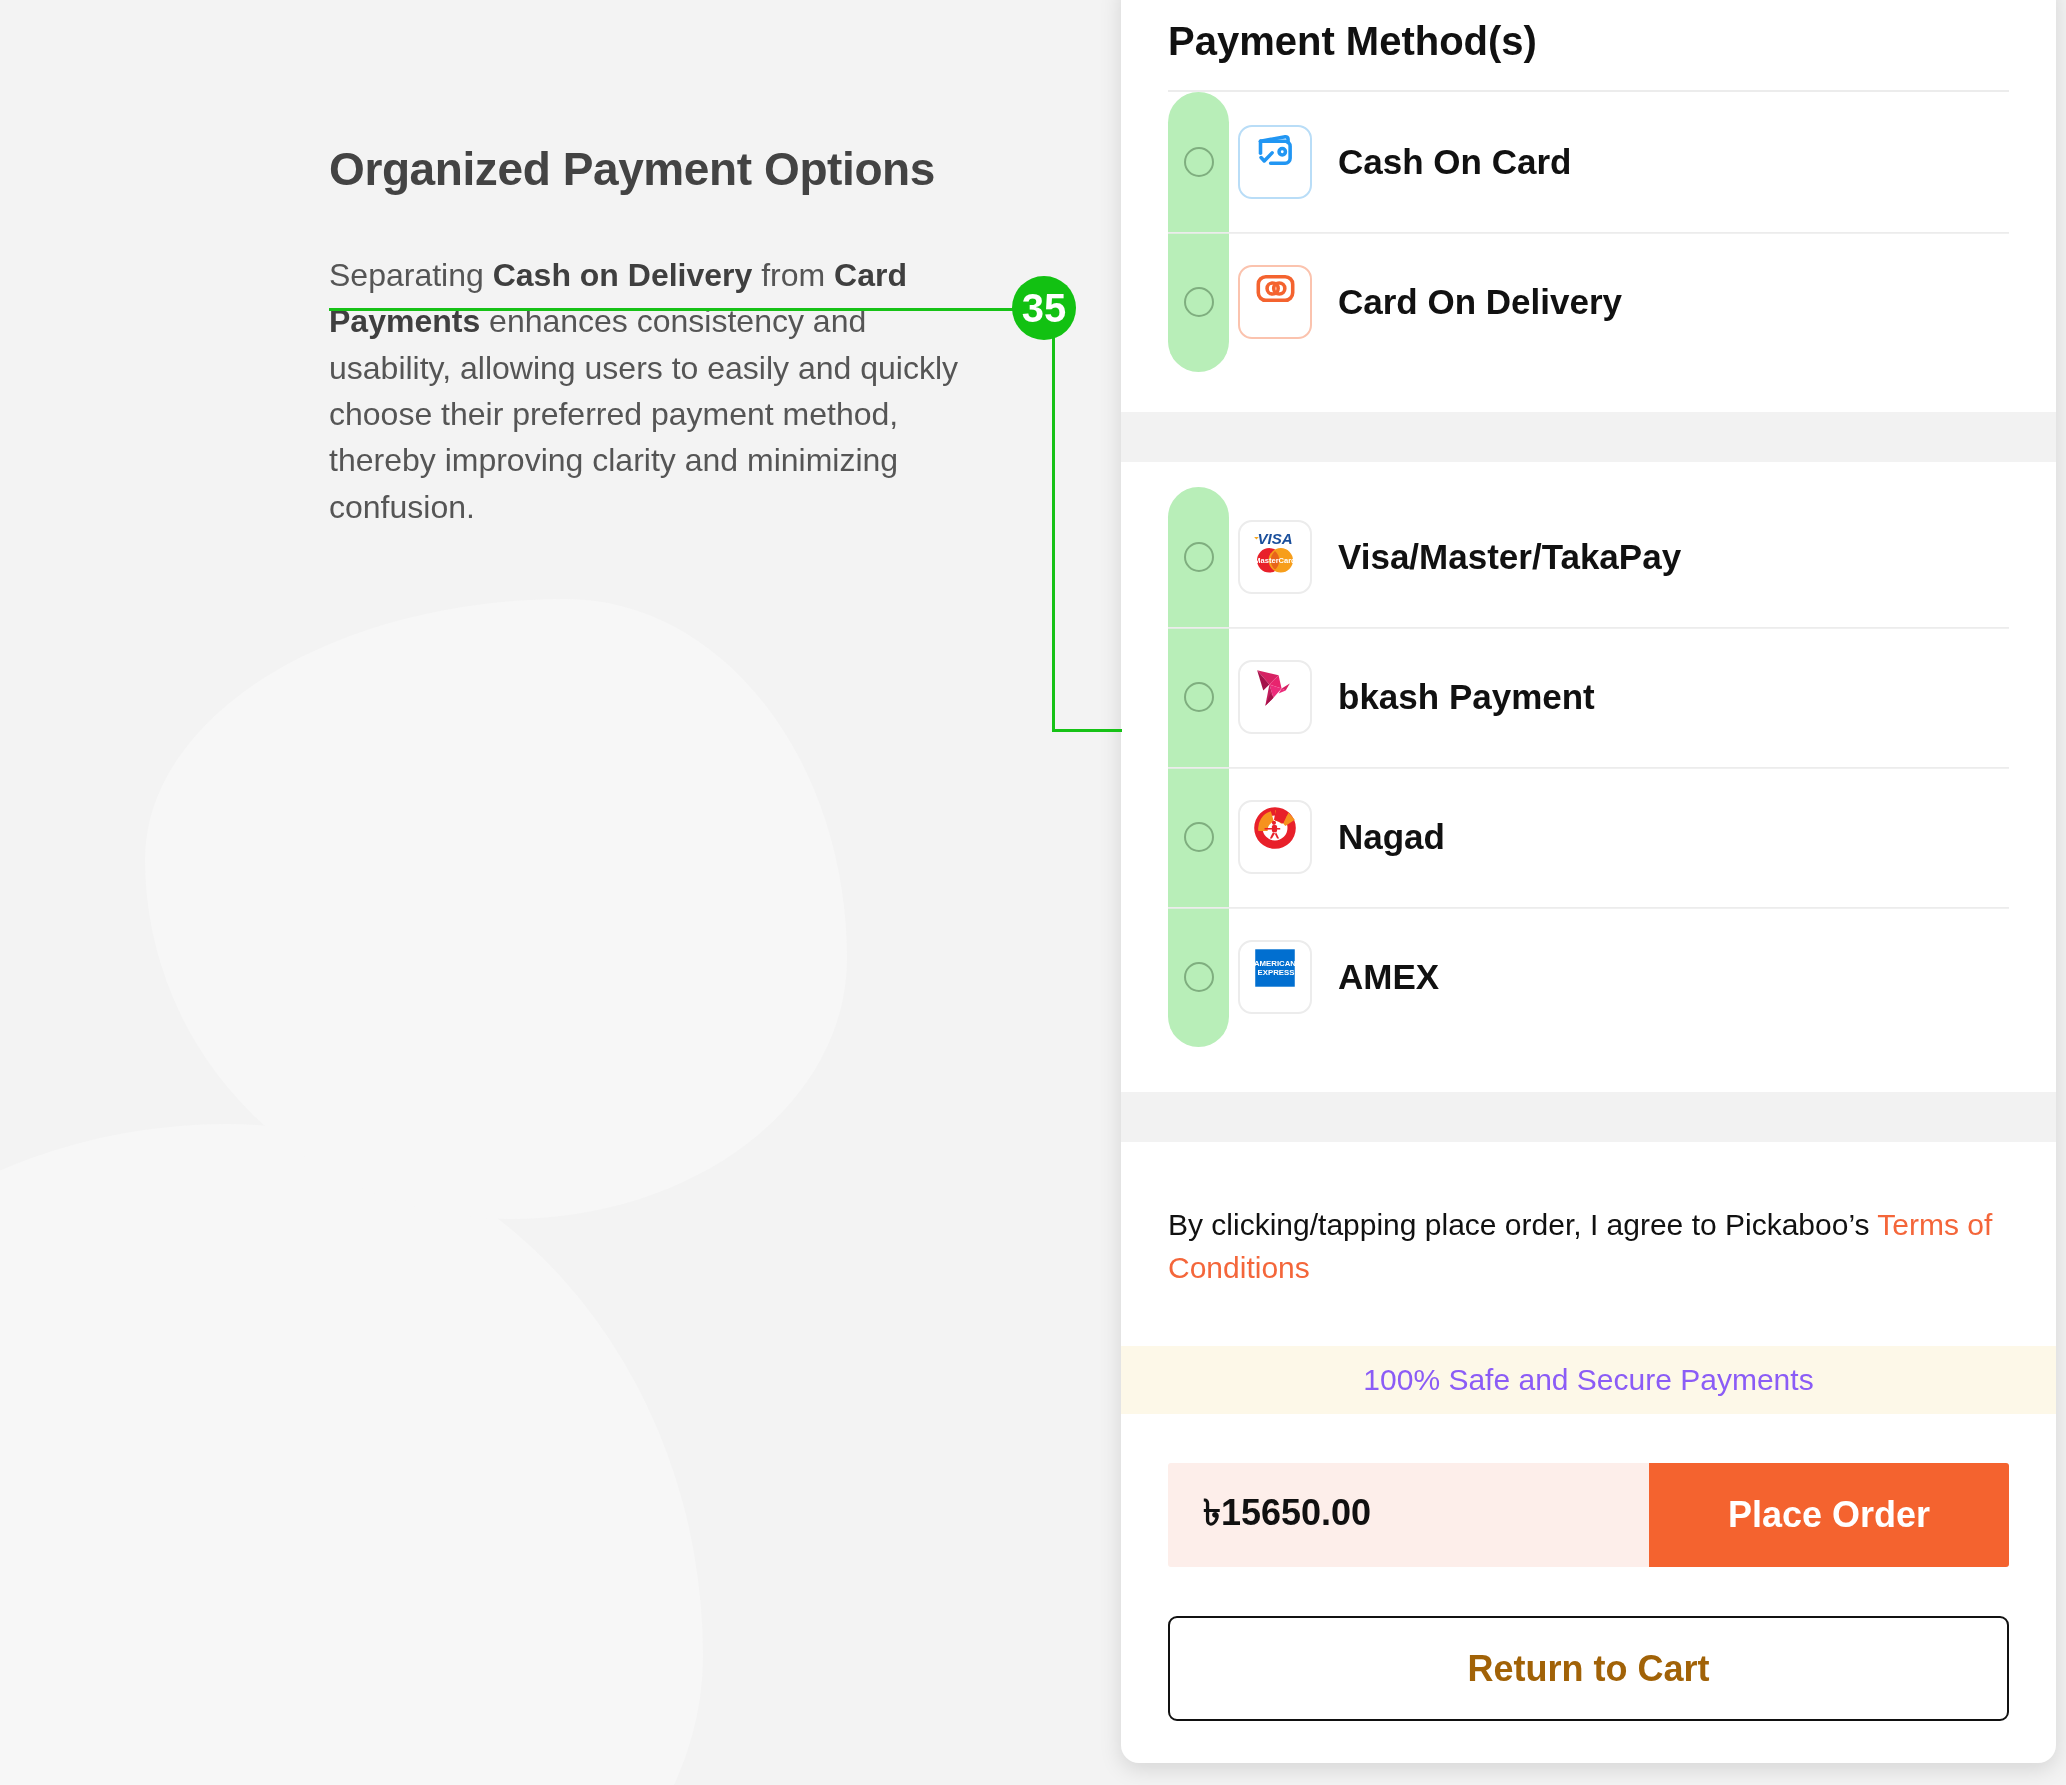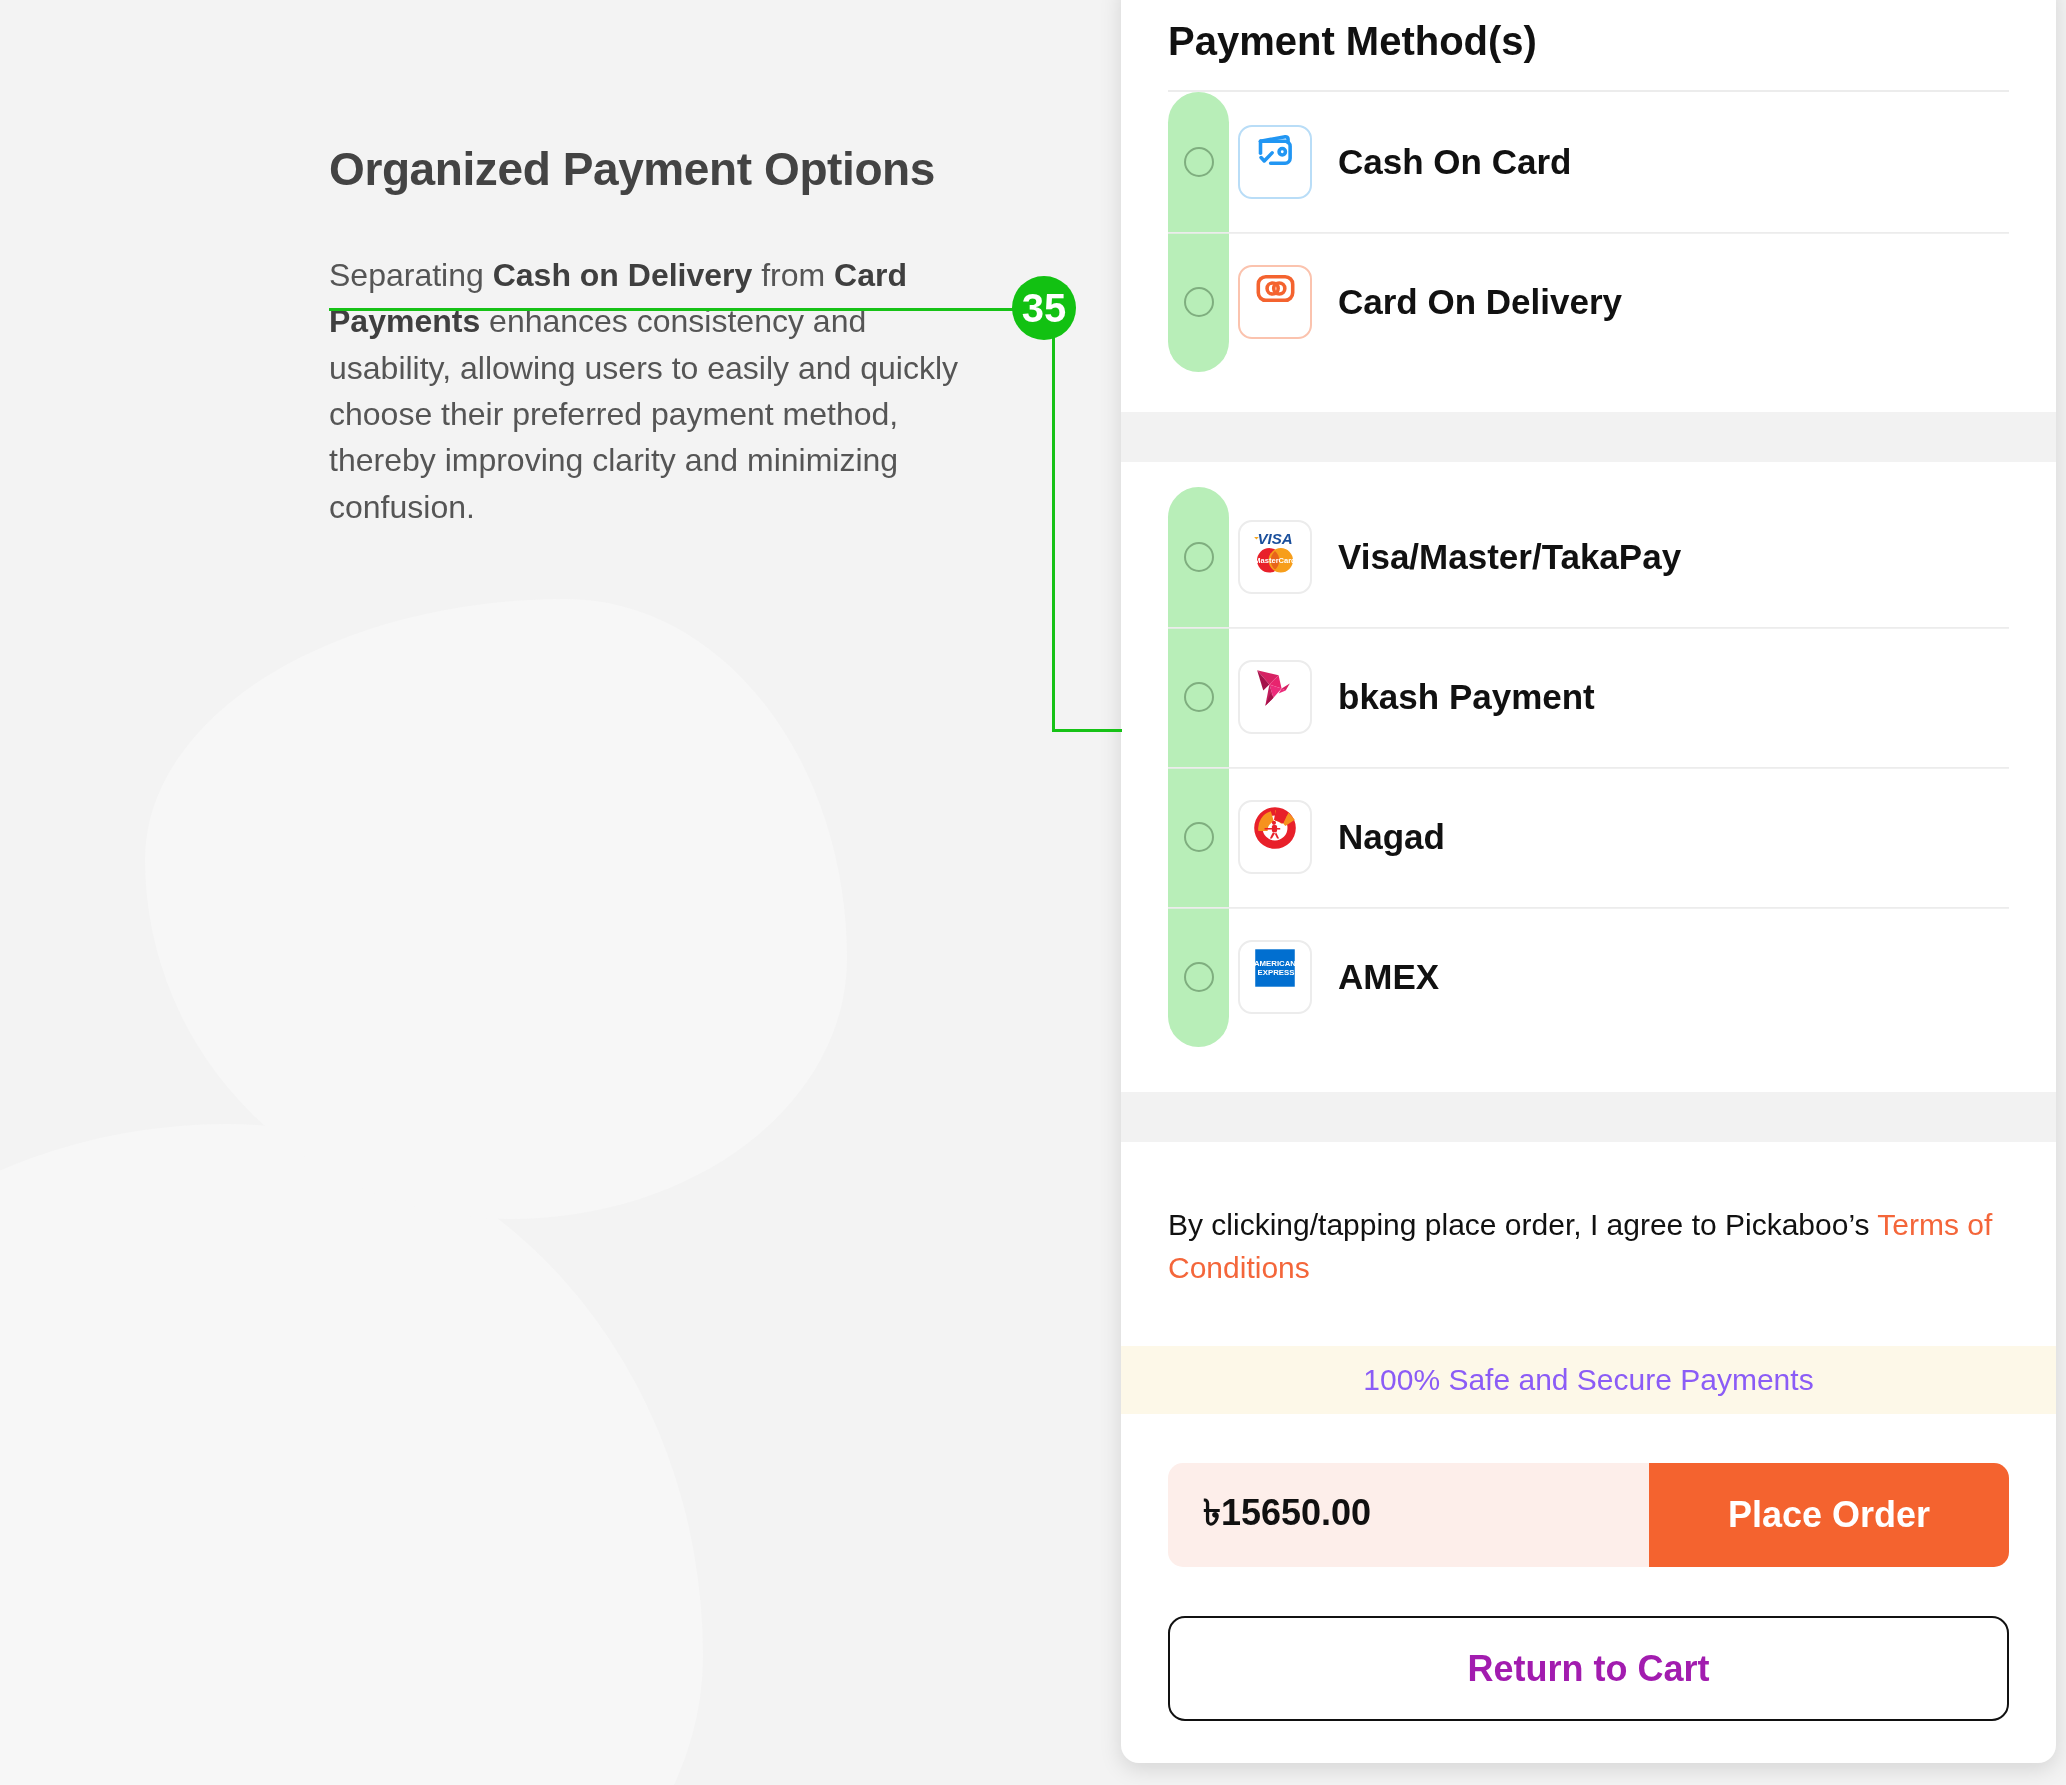--- a/index.html
+++ b/index.html
@@ -112,38 +112,38 @@
 
   
   .secure-banner {
     background:#fdf8e8; text-align:center;
     padding:17px 0; font-size:30px; color:#8b5cf6;
   }
 
   
   .order-row {
     margin:49px 47px 0 47px;
-    display:flex; border-radius:15px; overflow:hidden; height:124px;
+    display:flex; border-radius:3px; overflow:hidden; height:124px;
   }
   .price-cell {
     flex:1 1 auto; background:#fdeeea;
     display:flex; align-items:center; padding-left:35px;
     font-size:36px; font-weight:700; color:#111111;
   }
   .place-order {
     flex:0 0 360px; background:#f4632f;
     display:flex; align-items:center; justify-content:center;
     color:#ffffff; font-size:36px; font-weight:700;
   }
 
   .return-cart {
     margin:49px 47px 0 47px; height:124px;
-    border:2.9px solid #111111; border-radius:17px; background:#ffffff;
+    border:2.9px solid #111111; border-radius:9px; background:#ffffff;
     display:flex; align-items:center; justify-content:center;
-    font-size:36px; font-weight:700; color:#a21caf;
+    font-size:36px; font-weight:700; color:#a16207;
   }
 </style>
 </head>
 <body>
 
 <div class="bg-layer">
 
   <div class="blob blob-c"></div>
   <div class="blob blob-d"></div>
 </div>

